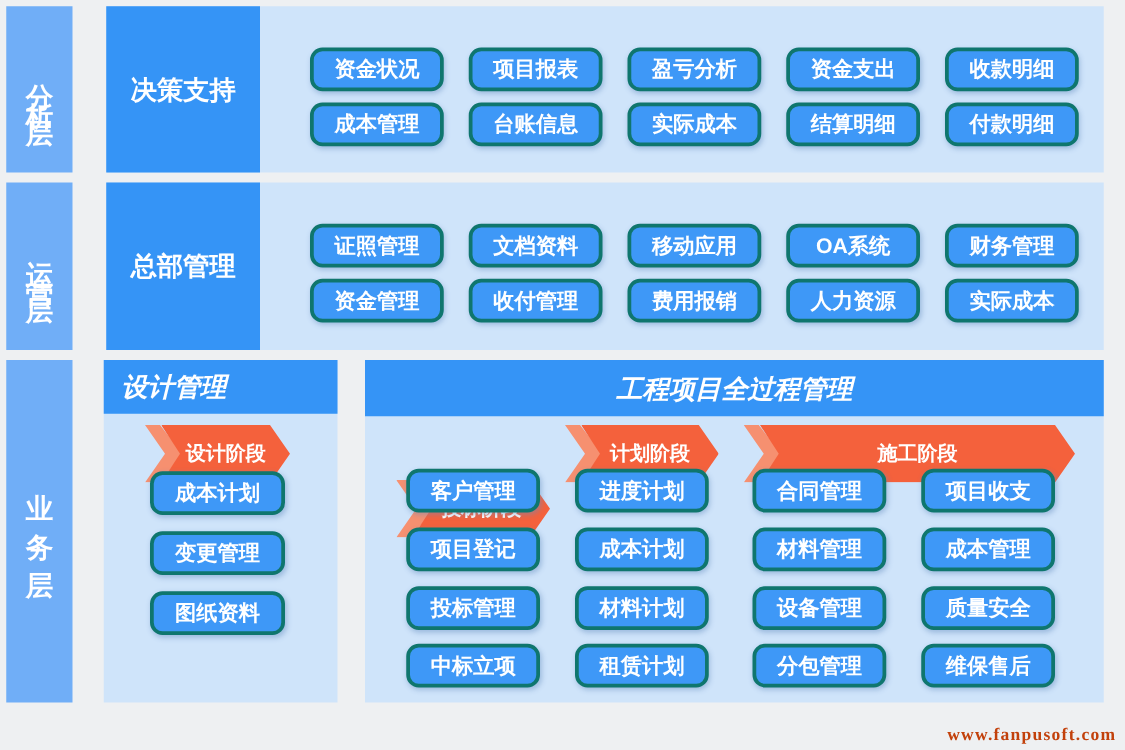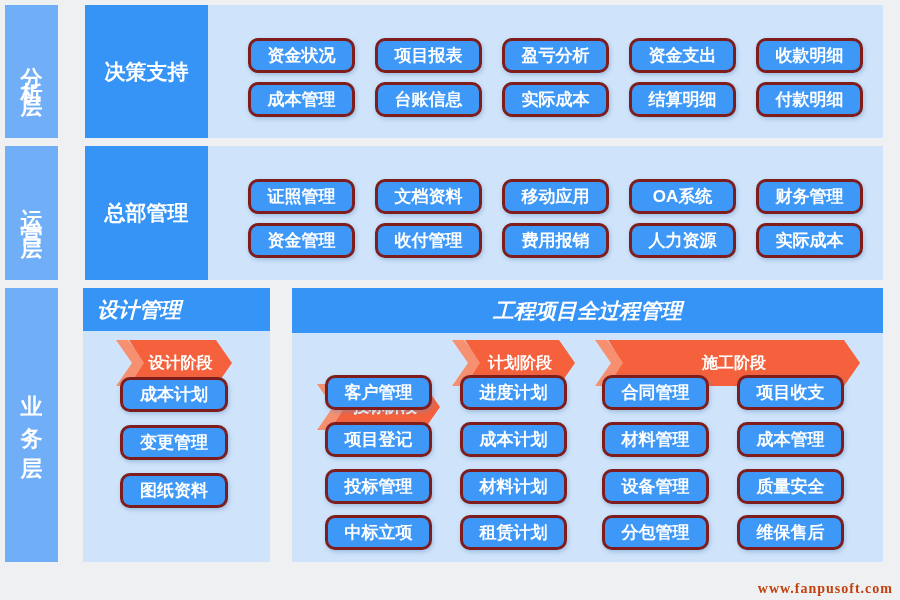--- a/index.html
+++ b/index.html
@@ -18,21 +18,21 @@
   
   .panel{position:absolute;background:#cfe4fa;}
   #panel-analysis{left:85px;top:5px;width:798px;height:133px;}
   #panel-operation{left:85px;top:146px;width:798px;height:134px;}
   .block-title{position:absolute;left:0;top:0;width:123px;height:100%;background:#3594f6;
     color:#fff;font-size:21px;font-weight:bold;display:flex;align-items:center;justify-content:center;}
 
   .btn-row{position:absolute;left:163px;display:flex;gap:20px;}
   .row-1{top:33px;} .row-2{top:77px;}
 
-  .mod-btn{width:107px;height:35px;background:#3e98f7;border:3px solid #7f1d1d;border-radius:10px;
+  .mod-btn{width:107px;height:35px;background:#3e98f7;border:3px solid #0f766e;border-radius:10px;
     box-sizing:border-box;color:#fff;font-size:17px;font-weight:bold;
     display:flex;align-items:center;justify-content:center;white-space:nowrap;
     box-shadow:1px 2px 4px rgba(100,140,190,.45);cursor:pointer;}
 
   
   #panel-design{left:83px;top:288px;width:187px;height:274px;}
   #panel-project{left:292px;top:288px;width:591px;height:274px;}
   .panel-header{position:absolute;top:0;left:0;right:0;background:#3594f6;color:#fff;
     font-weight:bold;font-size:21px;display:flex;align-items:center;font-style:italic;}
   #panel-design .panel-header{height:43px;padding-left:14px;}

